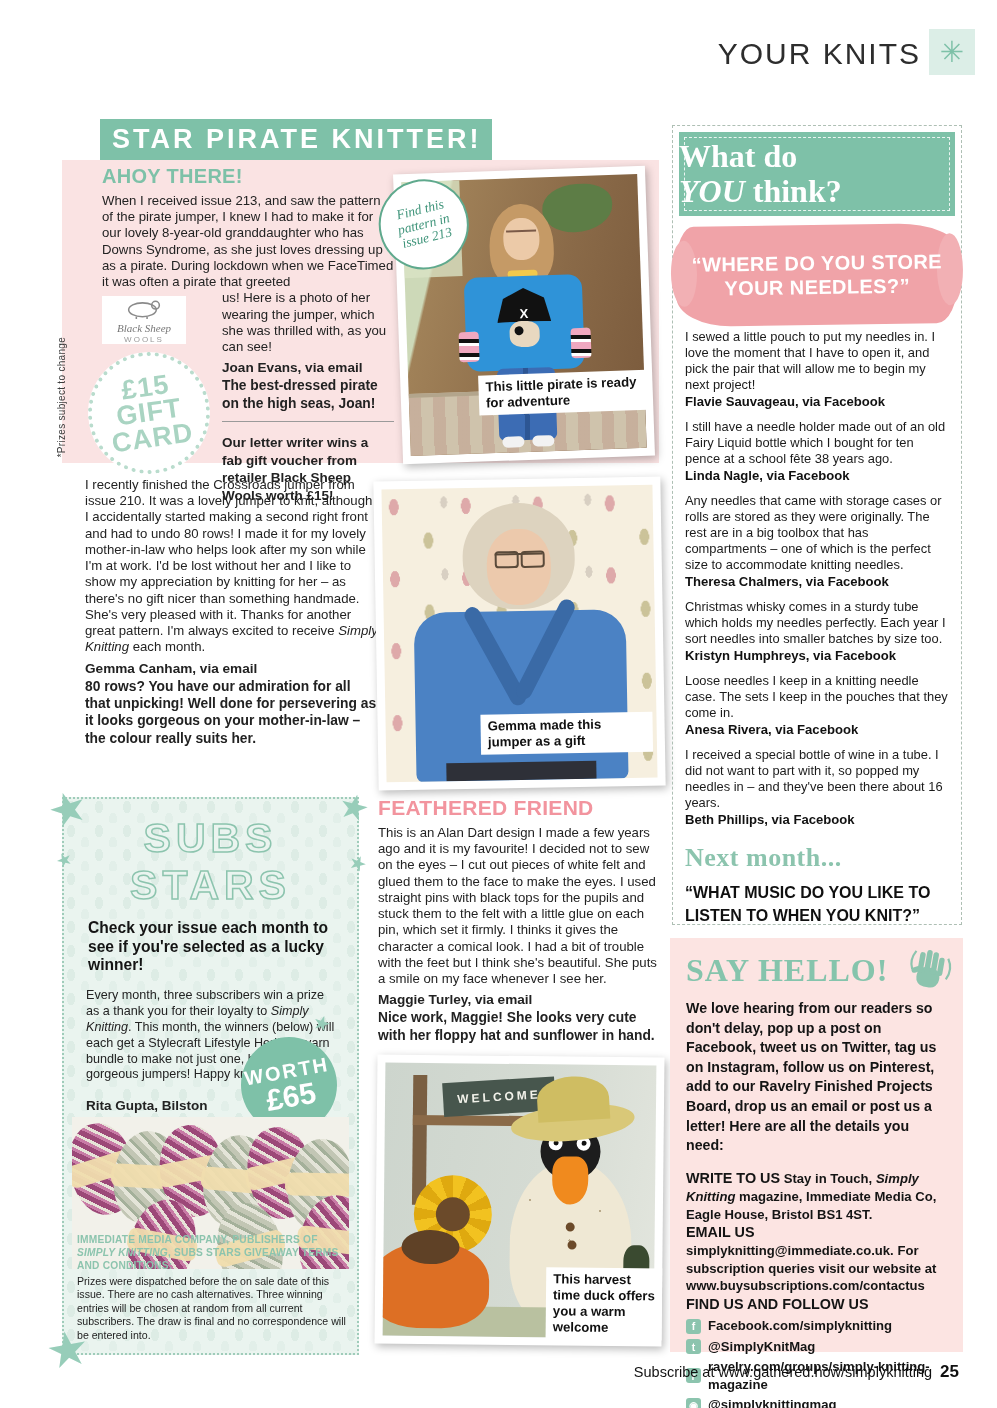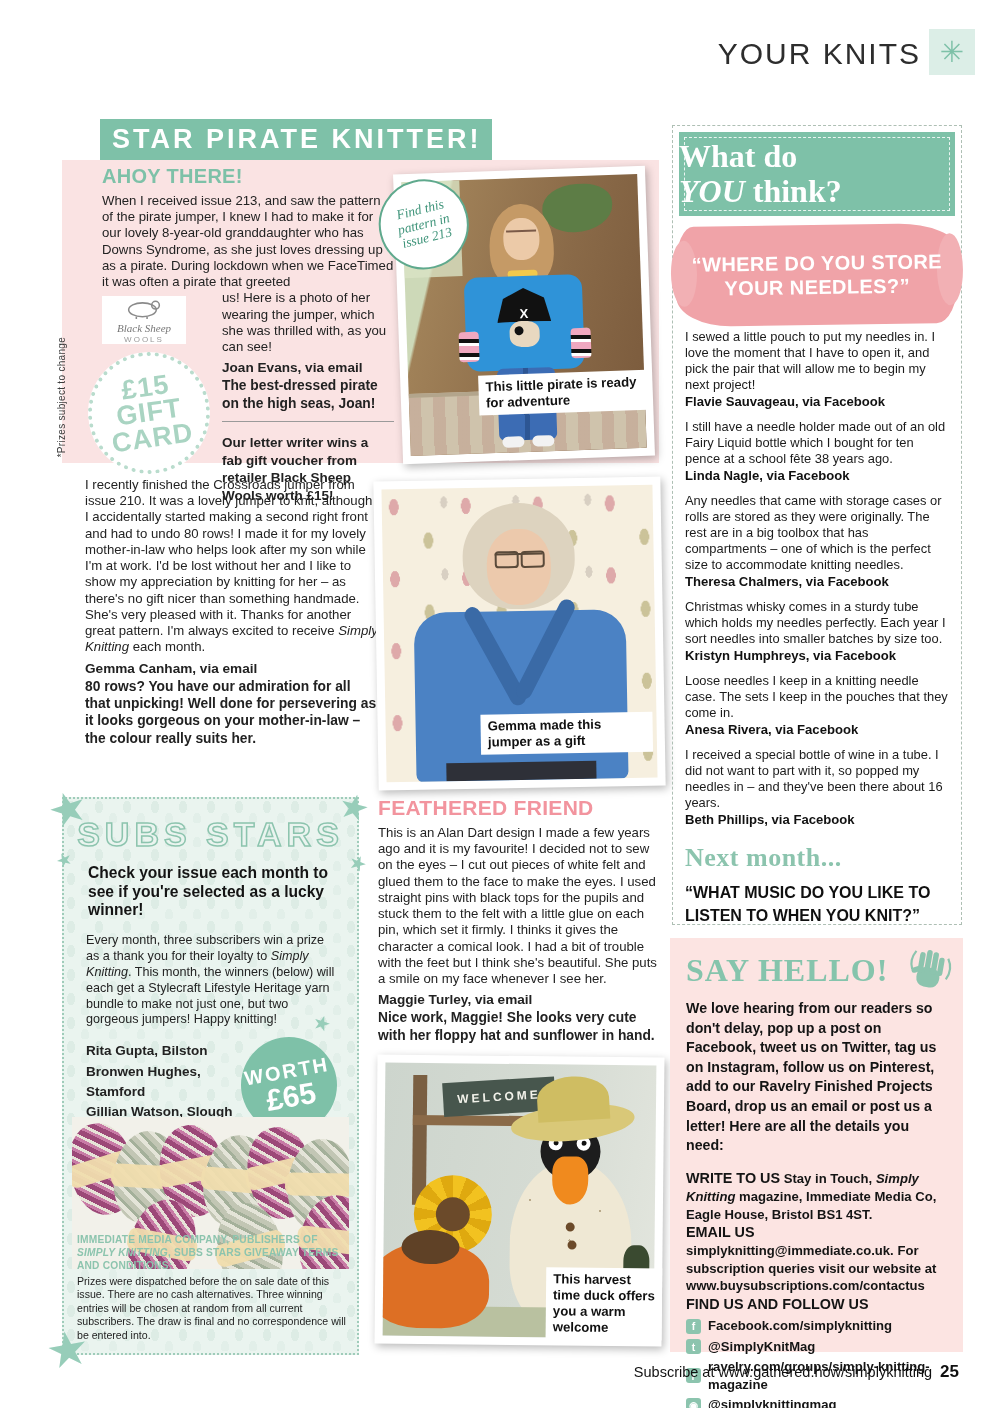--- a/index.html
+++ b/index.html
@@ -39,21 +39,21 @@
   .prize-note{font-weight:800;font-size:13.5px;line-height:1.3;margin:12px;}
 
   .crossroads{position:absolute;left:85px;top:477px;width:294px;}
 
   
   .subs{position:absolute;left:62px;top:797px;width:297px;height:558px;box-sizing:border-box;
     background-color:#eaf4ef;border:2px dotted #9fccba;
     background-image:radial-gradient(ellipse 7px 11px at 7px 8px,#ddece5 55%,transparent 56%),
                      radial-gradient(ellipse 7px 11px at 21px 20px,#e2efe9 55%,transparent 56%);
     background-size:28px 24px;}
-  .subs-title{text-align:center;margin:16px 0 0;font-size:34px;font-weight:800;letter-spacing:5px;color:#9fd0bd;}
+  .subs-title{text-align:center;margin:16px 0 0;font-size:41px;font-weight:800;letter-spacing:5px;color:#9fd0bd;}
   @supports (-webkit-text-stroke:1px #000){
     .subs-title{color:#eaf4ef;-webkit-text-stroke:1.5px #8cc4ae;}
   }
   .subs-intro{font-weight:800;font-size:15.6px;line-height:1.2;margin:10px 24px 0;color:#141414;}
   .subs-body{font-size:12.6px;line-height:1.26;margin:13px 22px 0;color:#232323;}
   .subs-winners{font-weight:800;font-size:13.5px;line-height:1.5;margin:13px 22px 0;width:175px;}
   .worth-badge{position:absolute;right:20px;top:238px;width:96px;height:96px;border-radius:50%;
     background:#7ec1a8;transform:rotate(-10deg);display:flex;flex-direction:column;align-items:center;justify-content:center;}
   .worth-1{color:#fff;font-weight:800;font-size:20px;letter-spacing:2px;}
   .worth-2{color:#fff;font-weight:800;font-size:30px;line-height:.9;}

